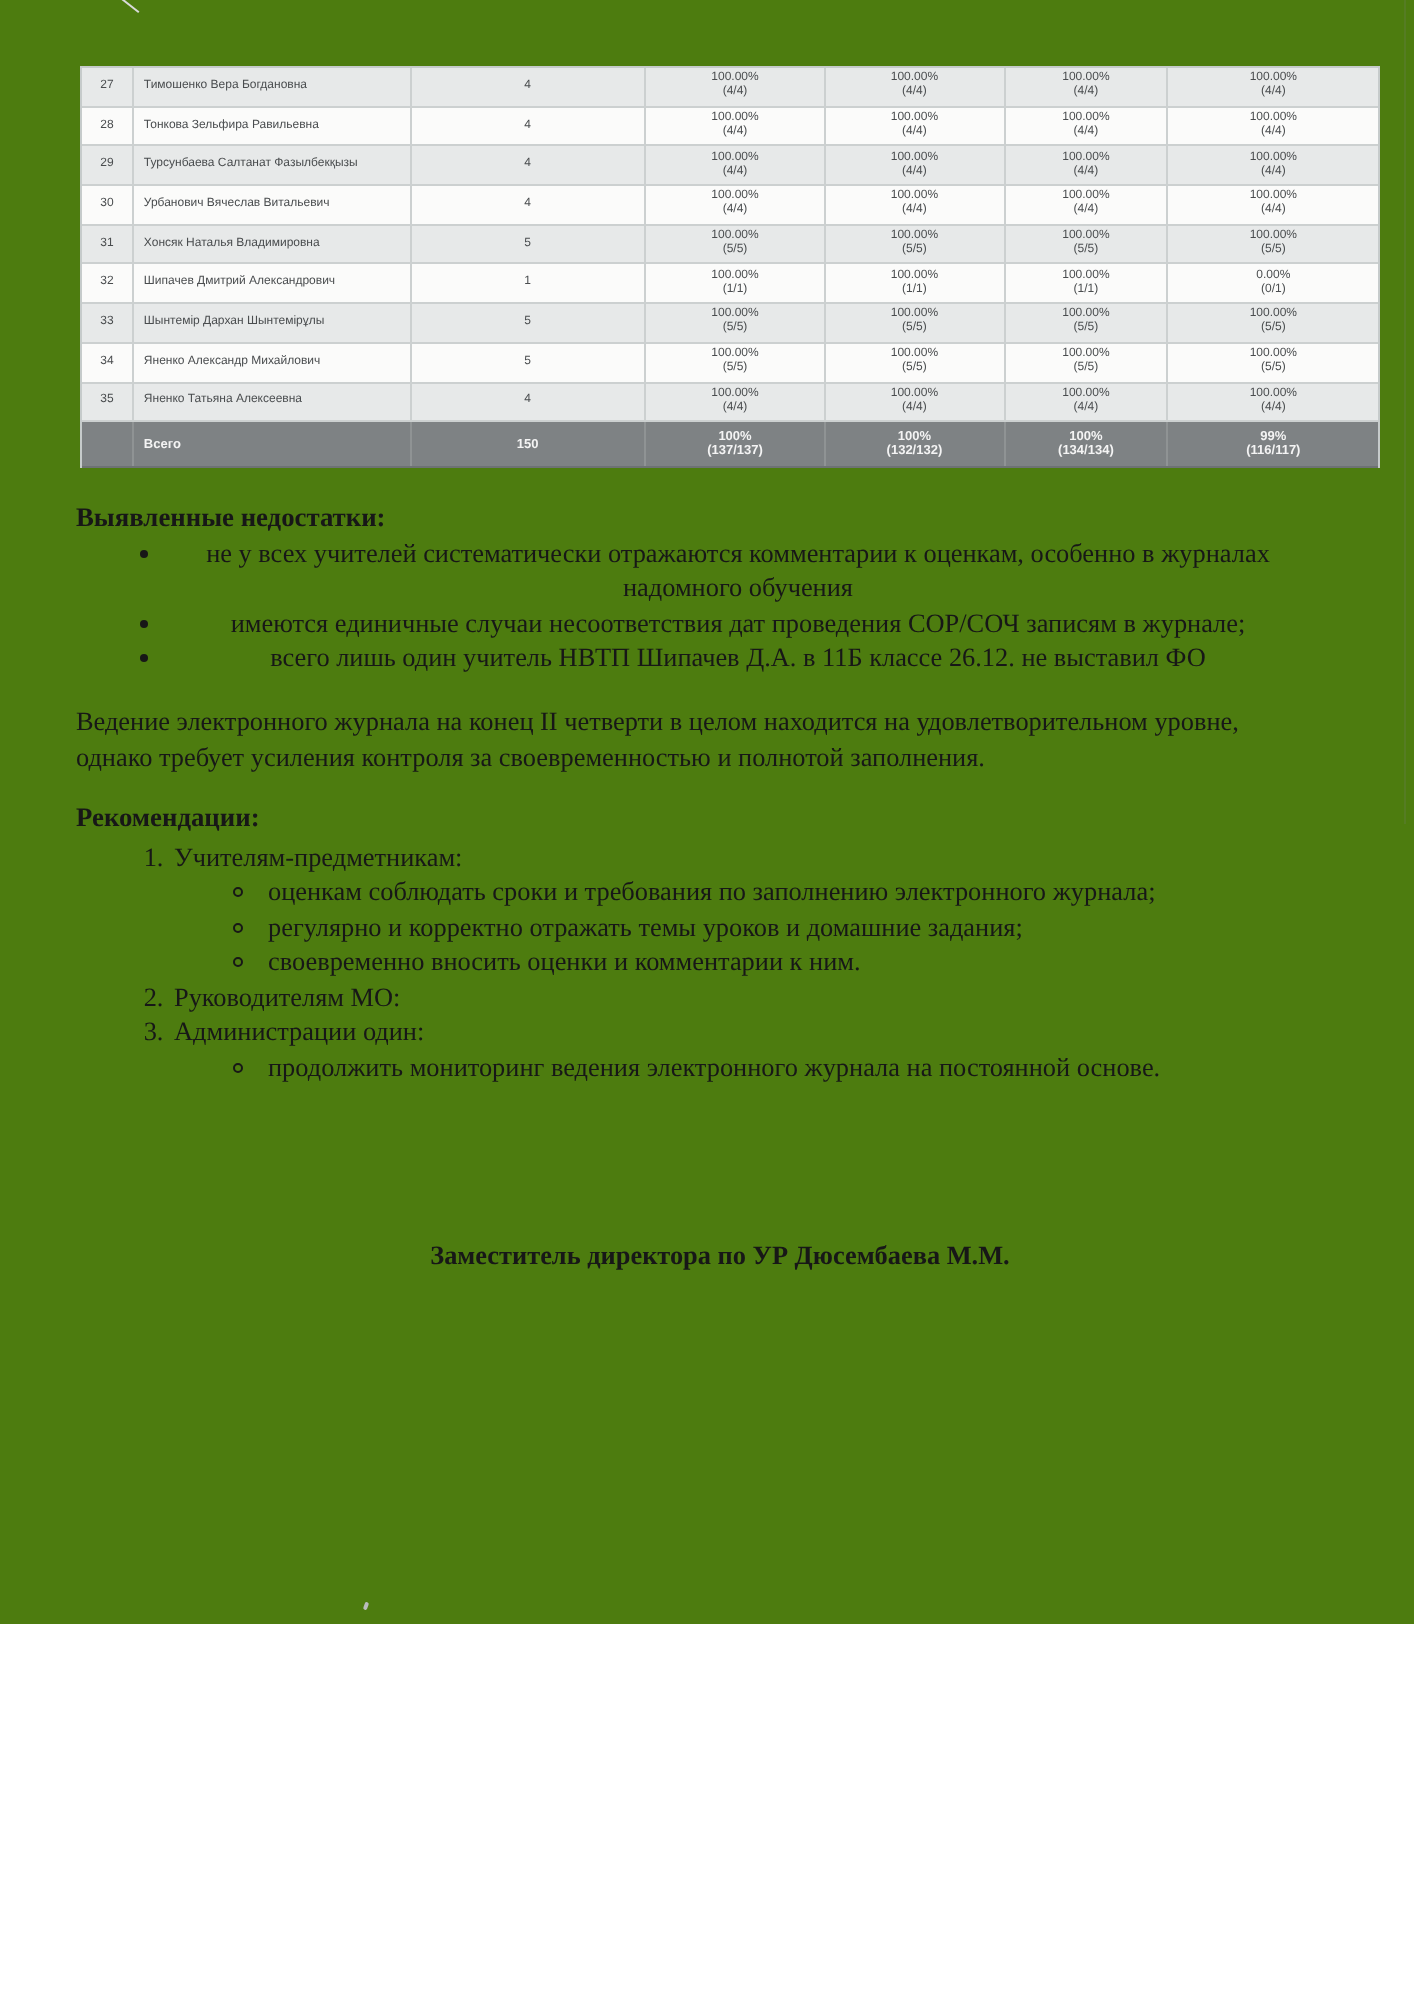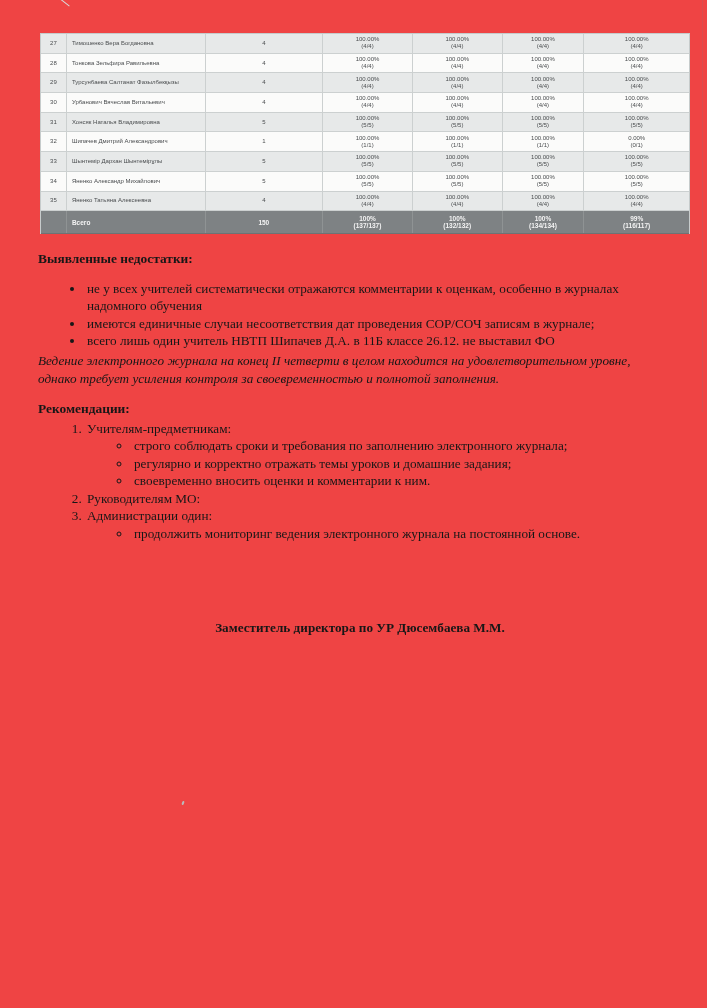--- a/index.html
+++ b/index.html
@@ -1,19 +1,19 @@
 <!DOCTYPE html>
 <html><head>
 <meta charset="utf-8">
 <style>
   * { margin:0; padding:0; box-sizing:border-box; }
   body { background:#fff; }
   .page {
-    position:relative; width:707px; height:1008px;
-    background:#ef4444; overflow:hidden;
+    position:relative; width:707px; height:812px;
+    background:#4d7c0f; overflow:hidden;
     font-family:"Liberation Serif", serif; color:#171717;padding-left:46px;
   }
   
   .jtable {
     position:absolute; left:40px; top:33px; width:650px;
     font-family:"Liberation Sans", sans-serif; color:#4a4d4f;
     border:1px solid #c6cbcb; border-bottom:none;
   }
   .trow { display:flex; height:19.7px; background:#fbfbfa; border-bottom:1px solid #ccd0d0; }
   .trow.alt { background:#e7e9e9; }
@@ -25,24 +25,24 @@
   .c.name  { width:139px; align-items:flex-start; padding-left:5px; text-align:left; font-size:6px; }
   .c.count { width:118px; }
   .c.p0 { width:90px; } .c.p1w { width:90px; } .c.p2w { width:82px; } .c.p3w { width:105px; }
   .trow.total { background:#7e8284; color:#f4f4f4; font-weight:bold; height:23px; border-bottom:1px solid #6e7274; }
   .trow.total .c { border-right:1px solid #8f9394; font-size:6.5px; }
   .trow.total .c:last-child { border-right:none; }
   
   .sect { position:absolute; left:38px; width:648px; font-size:13.2px; line-height:17.5px; }
   .sect-title { font-weight:bold; font-size:13.4px; }
   .defects { top:250px; }
-  .defects ul { list-style:disc; padding-left:47px; margin-top:12px; }
+  .defects ul { list-style:disc; padding-left:47px; margin-top:0;text-align:center; }
   .defects li { max-width:566px; padding-left:2px; }
   .conclusions { top:352px; }
-  .conclusions .body { width:606px;font-style:italic; }
+  .conclusions .body { width:606px; }
   .recs { top:400px; }
   .recs ol { list-style:decimal; padding-left:47px; margin-top:2px; }
   .recs ul.sub { list-style:circle; padding-left:45px; }
   .recs li { padding-left:2px; }
   .signature { top:619px; text-align:center; font-weight:bold; padding-right:4px; }
   
   .edge-shadow { position:absolute; right:4px; top:0; width:1px; height:412px; background:rgba(120,125,125,.18); }
   .slash { position:absolute; left:56px; top:1px; width:15px; height:1px; background:#d9dada; transform:rotate(38deg); }
   .speck { position:absolute; left:182px; top:801px; width:2px; height:4px; background:#b9bcbc; border-radius:1px; transform:rotate(20deg); }
 </style>
@@ -278,21 +278,21 @@
   <div class="sect conclusions">
     <div class="body">Ведение электронного журнала на конец II четверти в целом находится на удовлетворительном уровне, однако требует усиления контроля за своевременностью и полнотой заполнения.</div>
   </div>
 
   <div class="sect recs">
     <div class="sect-title">Рекомендации:</div>
     <ol id="rec-groups">
         <li>
     <span>Учителям-предметникам:</span>
     <ul class="sub">
-            <li>строго соблюдать сроки и требования по заполнению электронного журнала;</li>
+            <li>оценкам соблюдать сроки и требования по заполнению электронного журнала;</li>
             <li>регулярно и корректно отражать темы уроков и домашние задания;</li>
             <li>своевременно вносить оценки и комментарии к ним.</li>
           </ul>
   </li>
         <li>
     <span>Руководителям МО:</span>
   </li>
         <li>
     <span>Администрации один:</span>
     <ul class="sub">

